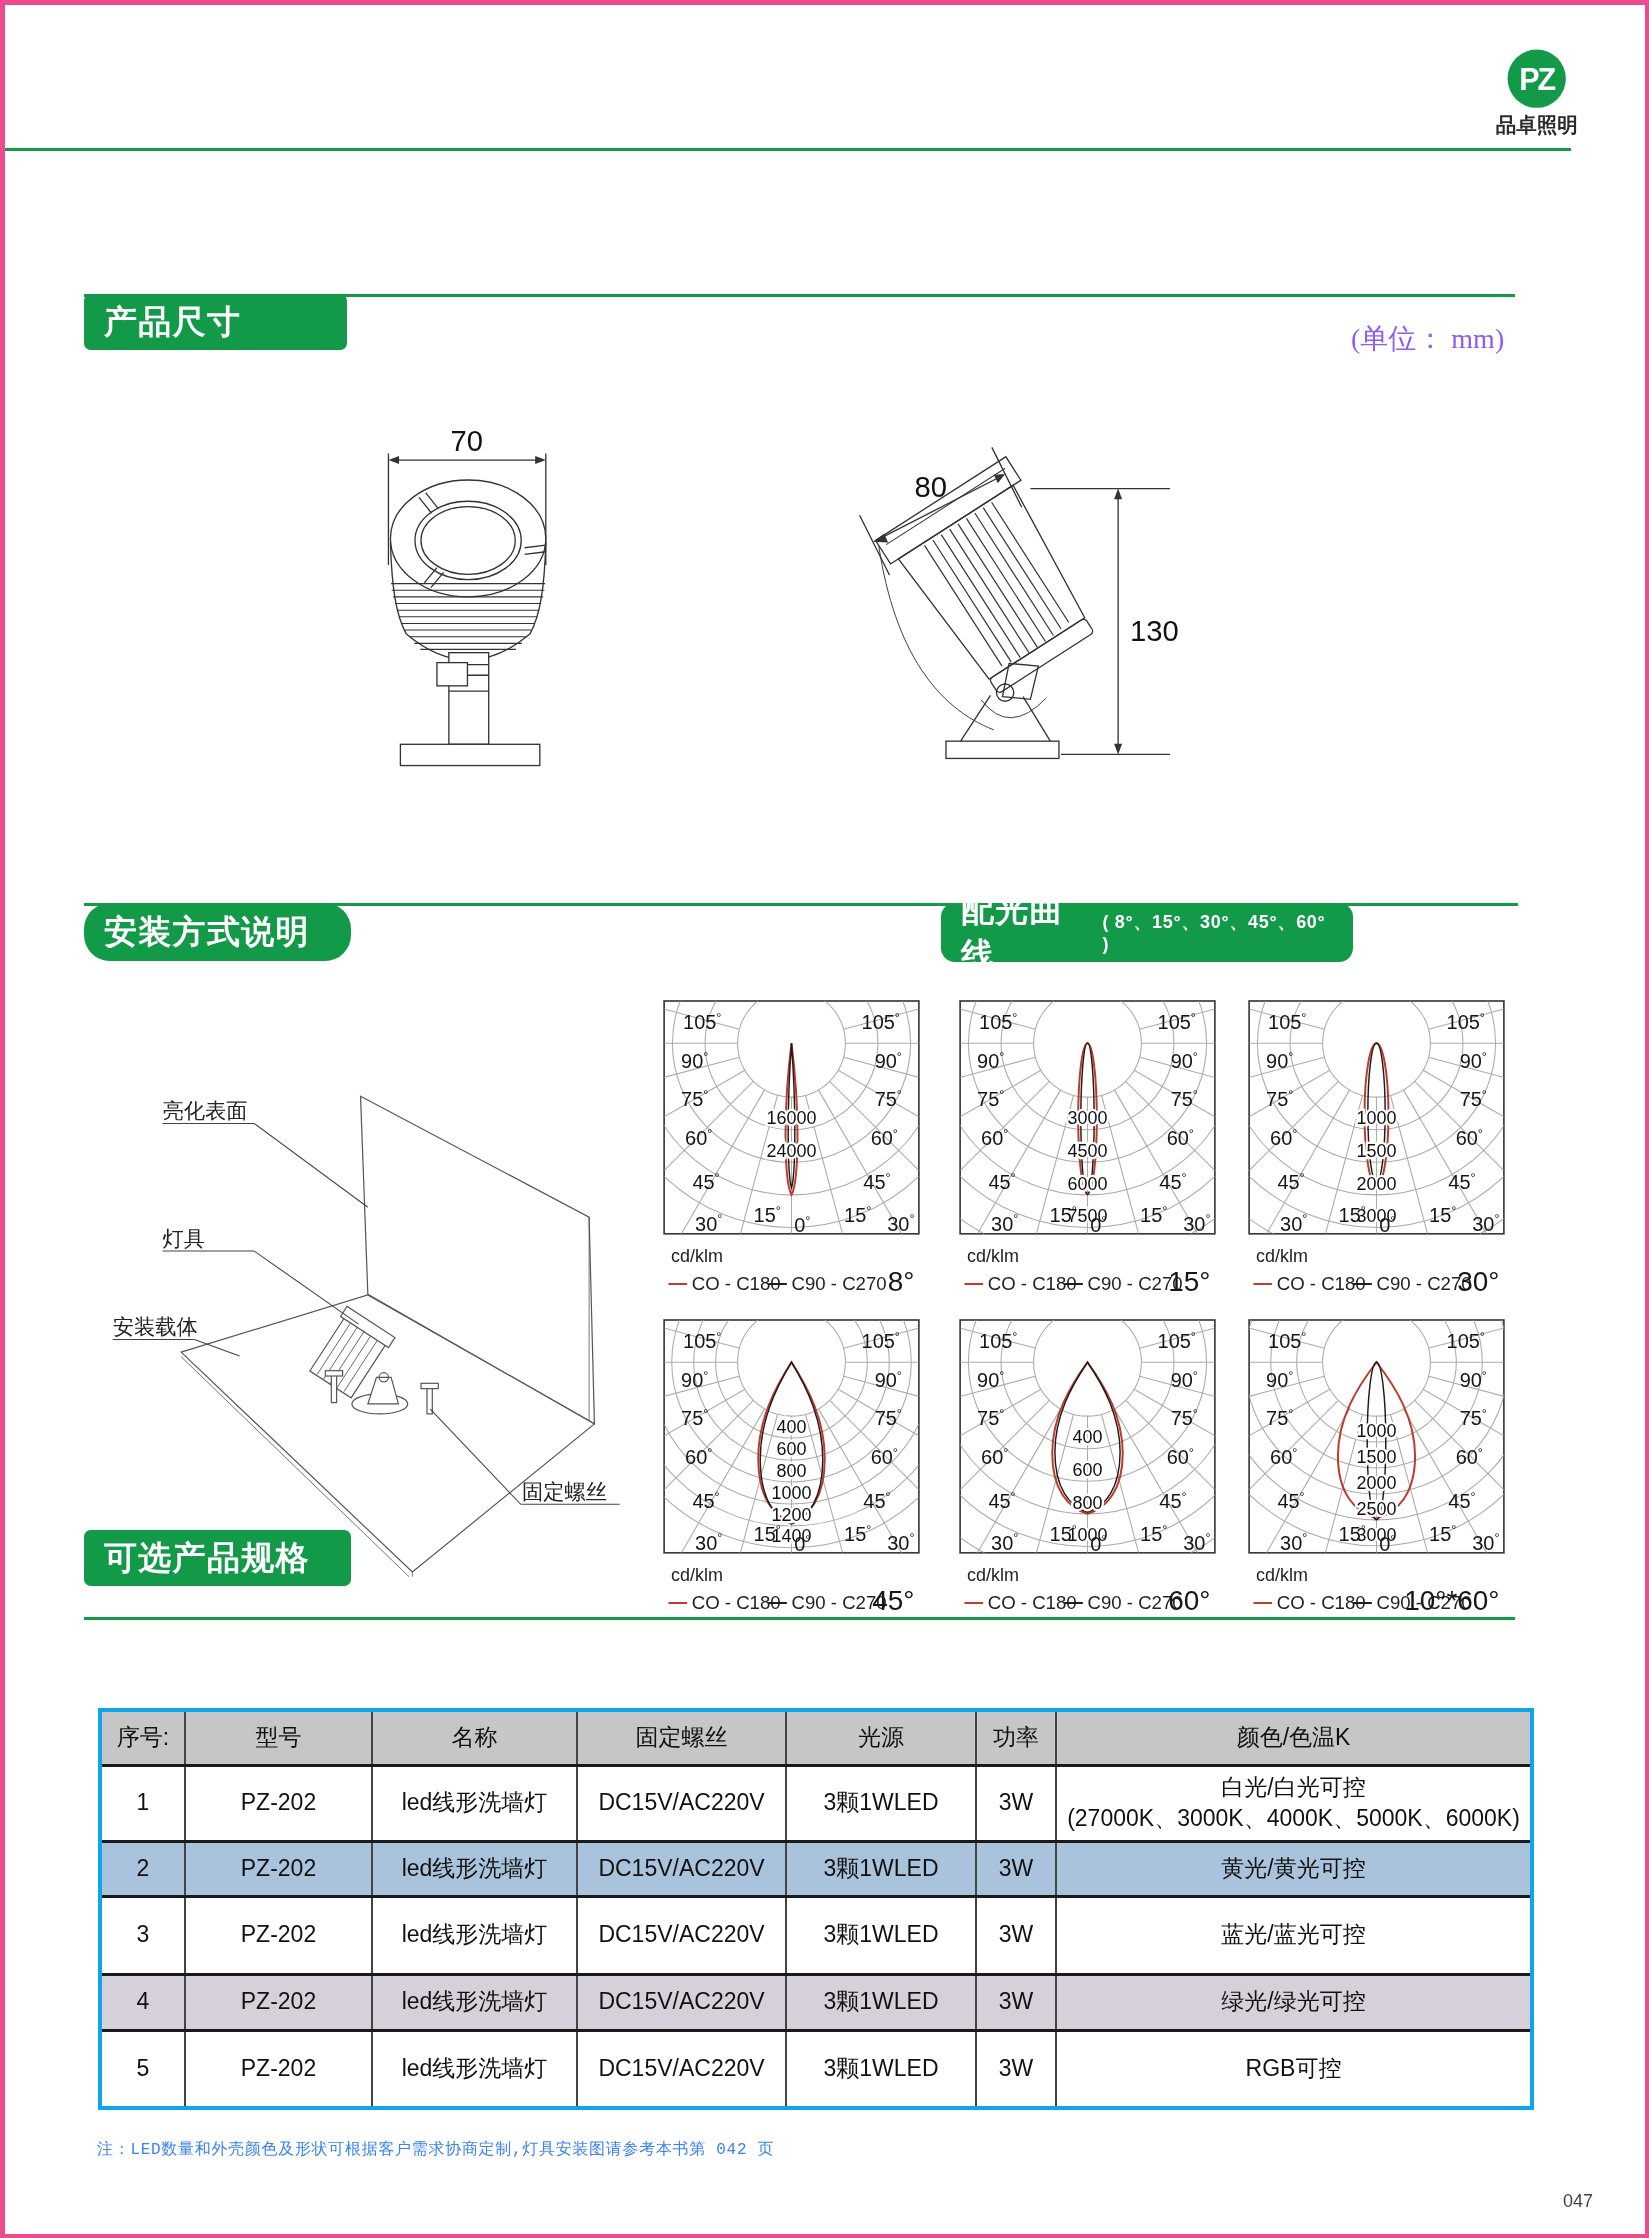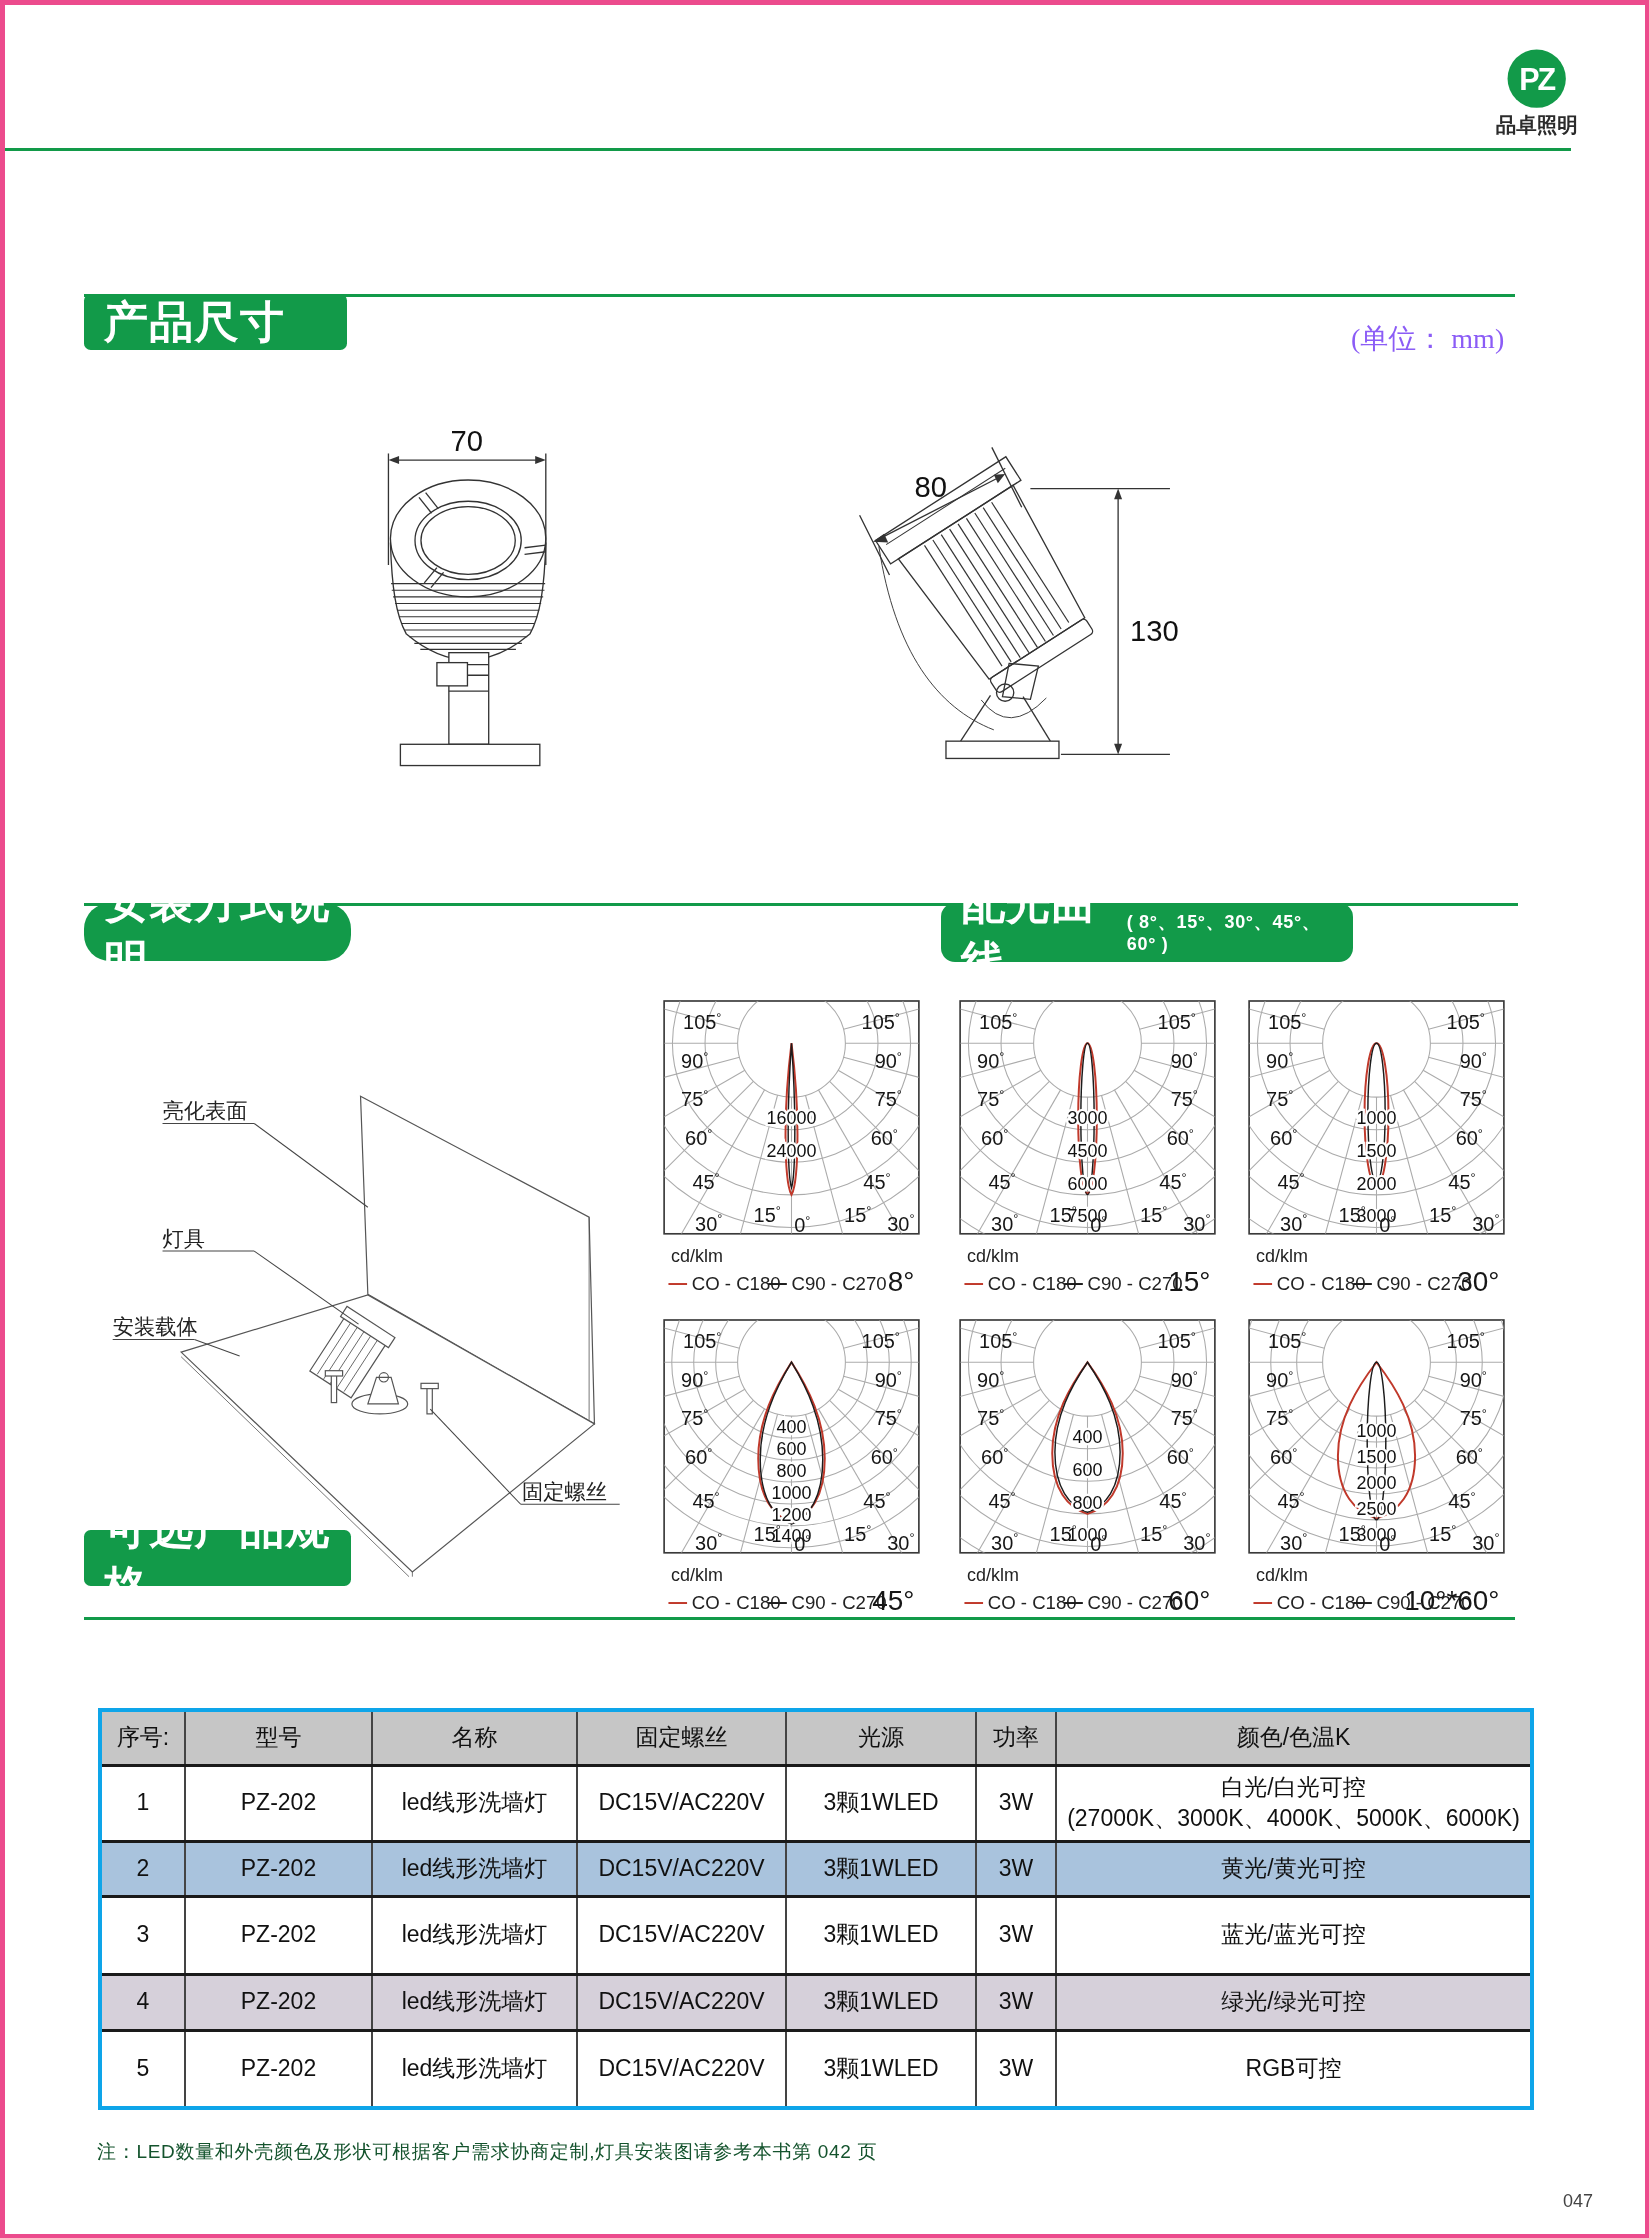--- a/index.html
+++ b/index.html
@@ -7,26 +7,26 @@
     position:relative;width:1650px;height:2239px;background:#fff;
     font-family:"Liberation Sans", sans-serif;overflow:hidden;
   }
   .frame{position:absolute;inset:0;border:5.3px solid #ec4b8d;pointer-events:none;z-index:50;}
   .abs{position:absolute;}
   .hline{position:absolute;height:2.7px;background:#129a49;}
   .badge{
     position:absolute;background:#129a49;color:#fff;border-radius:6.6px;
     display:flex;align-items:center;padding:0 20px;font-weight:bold;
   }
-  .badge .t{font-size:44px;letter-spacing:1.3px;}
+  .badge .t{font-size:33px;letter-spacing:1.3px;}
   .badge .sub{font-size:18px;font-weight:bold;margin-left:7px;letter-spacing:0.7px;}
   .unit-label{
     position:absolute;font-family:Liberation Serif, serif;font-size:28px;color:#8b5cf6;
   }
-  .note{position:absolute;font-size:19px;color:#14532d;letter-spacing:0.7px;}
+  .note{position:absolute;font-size:16px;color:#3b82f6;letter-spacing:0.7px;font-family:Liberation Mono, monospace;}
   .pageno{position:absolute;font-size:18px;color:#444;}
   .logo-name{font-weight:bold;}
   table.spec{border-collapse:collapse;table-layout:fixed;background:#fff;}
   table.spec td,table.spec th{
     border-left:2px solid #444;border-right:2px solid #444;
     border-top:3.3px solid #1a1a1a;border-bottom:3.3px solid #1a1a1a;
     text-align:center;vertical-align:middle;font-size:23px;color:#111;
     padding:0 4px;font-weight:normal;line-height:1.35;
   }
   table.spec{border:4px solid #0ea5e9;}

